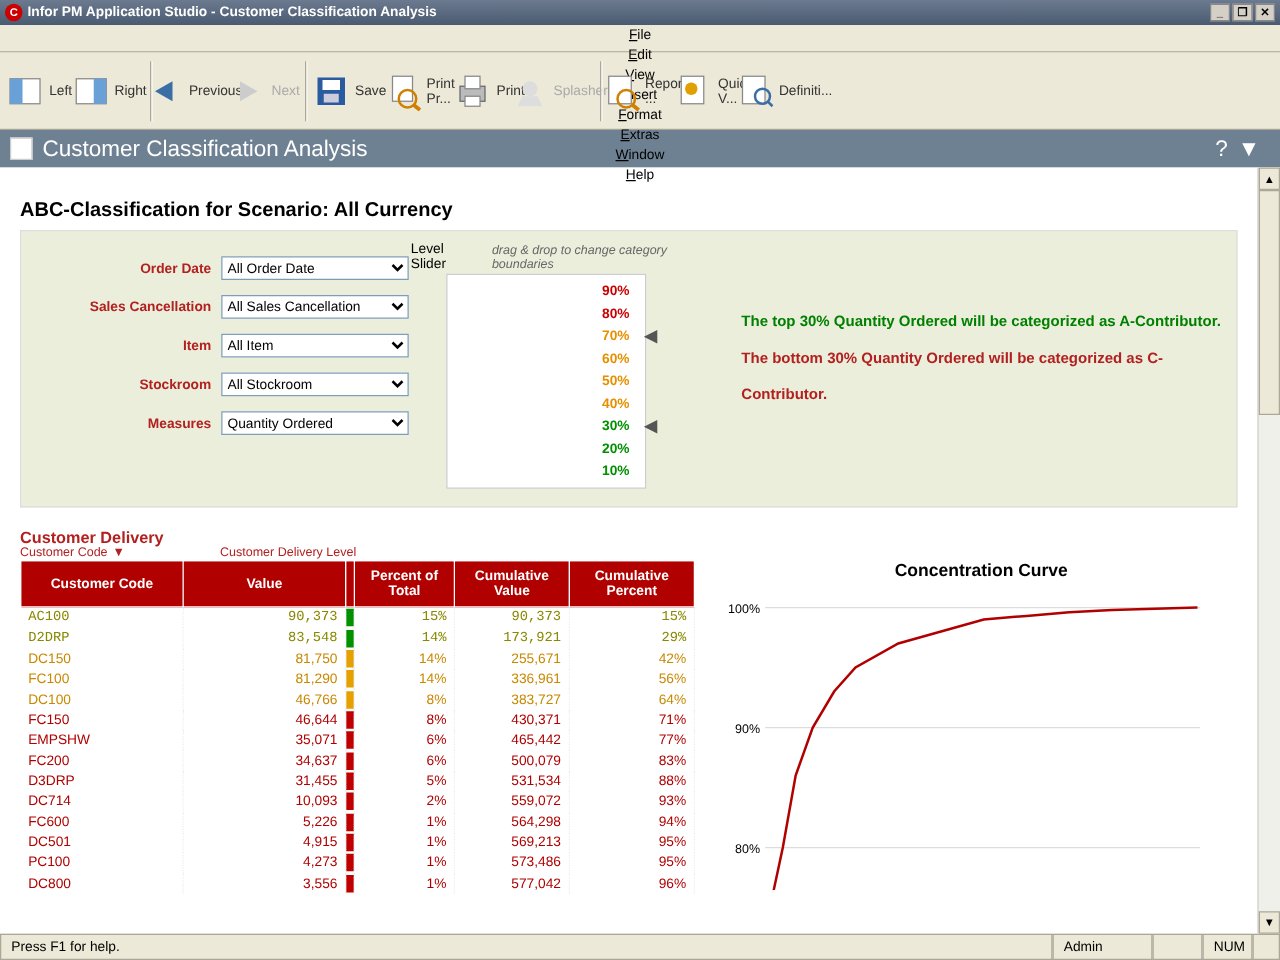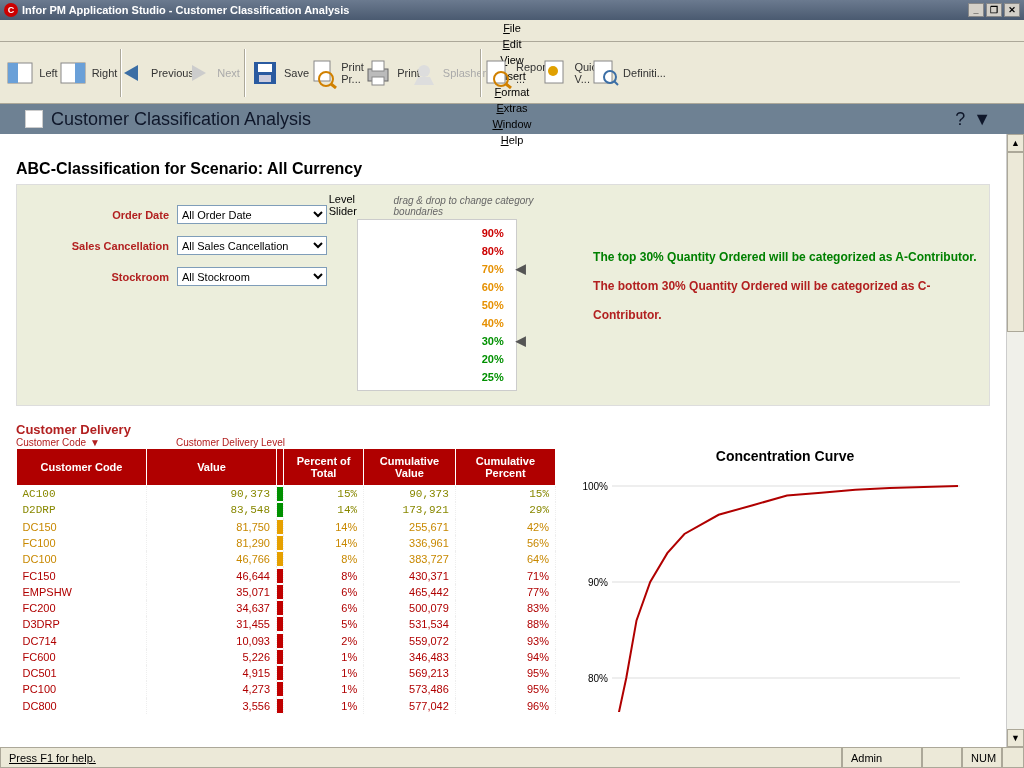--- a/index.html
+++ b/index.html
@@ -10,21 +10,21 @@
 .titlebar .win-btn { width: 16px; height: 14px; background: #d4d0c8; border: 1px solid #888; margin-left: 2px; display: flex; align-items: center; justify-content: center; font-size: 9px; color: #000; cursor: pointer; }
 .menubar { background: #ece9d8; height: 22px; display: flex; align-items: center; padding: 0 6px; border-bottom: 1px solid #aca899; flex-direction: column; }
 .menubar span { padding: 2px 8px; cursor: pointer; }
 .menubar span u { text-decoration: underline; }
 .toolbar { background: #ece9d8; height: 62px; display: flex; align-items: center; padding: 2px 4px; border-bottom: 1px solid #aca899; gap: 2px; }
 .tool-btn { width: 54px; height: 58px; display: flex; flex-direction: row; align-items: center; justify-content: center; gap: 3px; border-radius: 3px; cursor: pointer; }
 .tool-btn .icon { width: 32px; height: 32px; display: flex; align-items: center; justify-content: center; }
 .tool-btn .lbl { font-size: 11px; color: #333; }
 .tool-btn.disabled .lbl { color: #aaa; }
 .tool-sep { width: 2px; height: 48px; border-left: 1px solid #aca899; border-right: 1px solid #fff; margin: 0 4px; }
-.header-strip { background: #6e8193; height: 30px; display: flex; align-items: center; padding: 0 25px; color: #0f172a; font-size: 18px; }
+.header-strip { background: #6e8193; height: 30px; display: flex; align-items: center; padding: 0 8px; color: #ffffff; font-size: 18px; }
 .header-strip .doc-icon { width: 18px; height: 18px; background: #fff; border: 1px solid #ccc; margin-right: 8px; }
 .header-strip .spacer { flex: 1; }
 .header-strip .hq { margin-right: 8px; cursor: pointer; }
 .content-area { background: #fff; height: 613px; display: flex; }
 .content-inner { flex: 1; padding: 8px 16px; overflow: hidden; }
 .vscroll { width: 18px; background: #ece9d8; border-left: 1px solid #ccc; display: flex; flex-direction: column; }
 .vscroll .sbtn { height: 18px; background: #ece9d8; border: 1px solid #aca899; display: flex; align-items: center; justify-content: center; font-size: 9px; cursor: pointer; }
 .vscroll .track { flex: 1; background: #f0f0ea; }
 .vscroll .thumb { height: 180px; background: #ece9d8; border: 1px solid #aca899; }
 h2.sec-title { font-size: 16px; font-weight: bold; margin: 18px 0 6px 0; font-family: Arial; }
@@ -61,21 +61,21 @@
 .row-green td.bar-cell span { background: #009000; display: block; width: 6px; height: 14px; }
 .row-orange td:first-child, .row-orange td { color: #c88800; }
 .row-orange td.bar-cell span { background: #e6a000; display: block; width: 6px; height: 14px; }
 .row-red td:first-child, .row-red td { color: #b00000; }
 .row-red td.bar-cell span { background: #c00000; display: block; width: 6px; height: 14px; }
 .chart-wrap { flex: 1; }
 .chart-title { text-align: center; font-size: 14px; font-weight: bold; margin-bottom: 8px; }
 .chart-svg { width: 380px; height: 240px; }
 .statusbar { height: 21px; background: #ece9d8; border-top: 1px solid #aca899; display: flex; align-items: center; font-size: 11px; }
 .statusbar .cell { border: 1px solid #aca899; border-top: none; height: 20px; padding: 2px 8px; display: flex; align-items: center; }
-.statusbar .cell.flex { flex: 1; text-decoration: underline; }
+.statusbar .cell.flex { flex: 1; }
 
 svg.ticon { width: 32px; height: 32px; }
 </style>
 </head>
 <body>
 
 <div class="titlebar">
   <div class="app-icon">C</div>
   <span>Infor PM Application Studio - Customer Classification Analysis</span>
   <div class="spacer"></div>
@@ -219,40 +219,48 @@
       <div class="filters-left" id="filters-left">
           <div class="filter-row">
             <label>Order Date</label>
             <select><option>All Order Date</option></select>
           </div>
           <div class="filter-row">
             <label>Sales Cancellation</label>
             <select><option>All Sales Cancellation</option></select>
           </div>
           <div class="filter-row">
+            <label>Item</label>
+            <select><option>All Item</option></select>
+          </div>
+          <div class="filter-row">
             <label>Stockroom</label>
             <select><option>All Stockroom</option></select>
+          </div>
+          <div class="filter-row">
+            <label>Measures</label>
+            <select><option>Quantity Ordered</option></select>
           </div>
         </div>
 
       <div>
         <div style="display:flex;align-items:flex-end;">
           <div class="slider-label">Level Slider</div>
           <div class="slider-hint">drag &amp; drop to change category boundaries</div>
         </div>
         <div class="slider-box" id="slider-box">
             <div class="slider-row red">90%</div>
             <div class="slider-row red">80%</div>
             <div class="slider-row orange">70%<span class="slider-marker">◀</span></div>
             <div class="slider-row orange">60%</div>
             <div class="slider-row orange">50%</div>
             <div class="slider-row orange">40%</div>
             <div class="slider-row green">30%<span class="slider-marker">◀</span></div>
             <div class="slider-row green">20%</div>
-            <div class="slider-row green">25%</div>
+            <div class="slider-row green">10%</div>
           </div>
       </div>
 
       <div class="info-text">
         <div class="top-line">The top 30% Quantity Ordered will be categorized as A-Contributor.</div>
         <div class="bot-line">The bottom 30% Quantity Ordered will be categorized as C-Contributor.</div>
       </div>
     </div>
 
     <div class="delivery-section">
@@ -375,21 +383,21 @@
                 <td>559,072</td>
                 <td>93%</td>
               </tr>
               <tr class="row-red">
                 <td>FC600</td>
                 <td>5,226</td>
                 <td class="bar-cell">
                   <span></span>
                 </td>
                 <td>1%</td>
-                <td>346,483</td>
+                <td>564,298</td>
                 <td>94%</td>
               </tr>
               <tr class="row-red">
                 <td>DC501</td>
                 <td>4,915</td>
                 <td class="bar-cell">
                   <span></span>
                 </td>
                 <td>1%</td>
                 <td>569,213</td>

